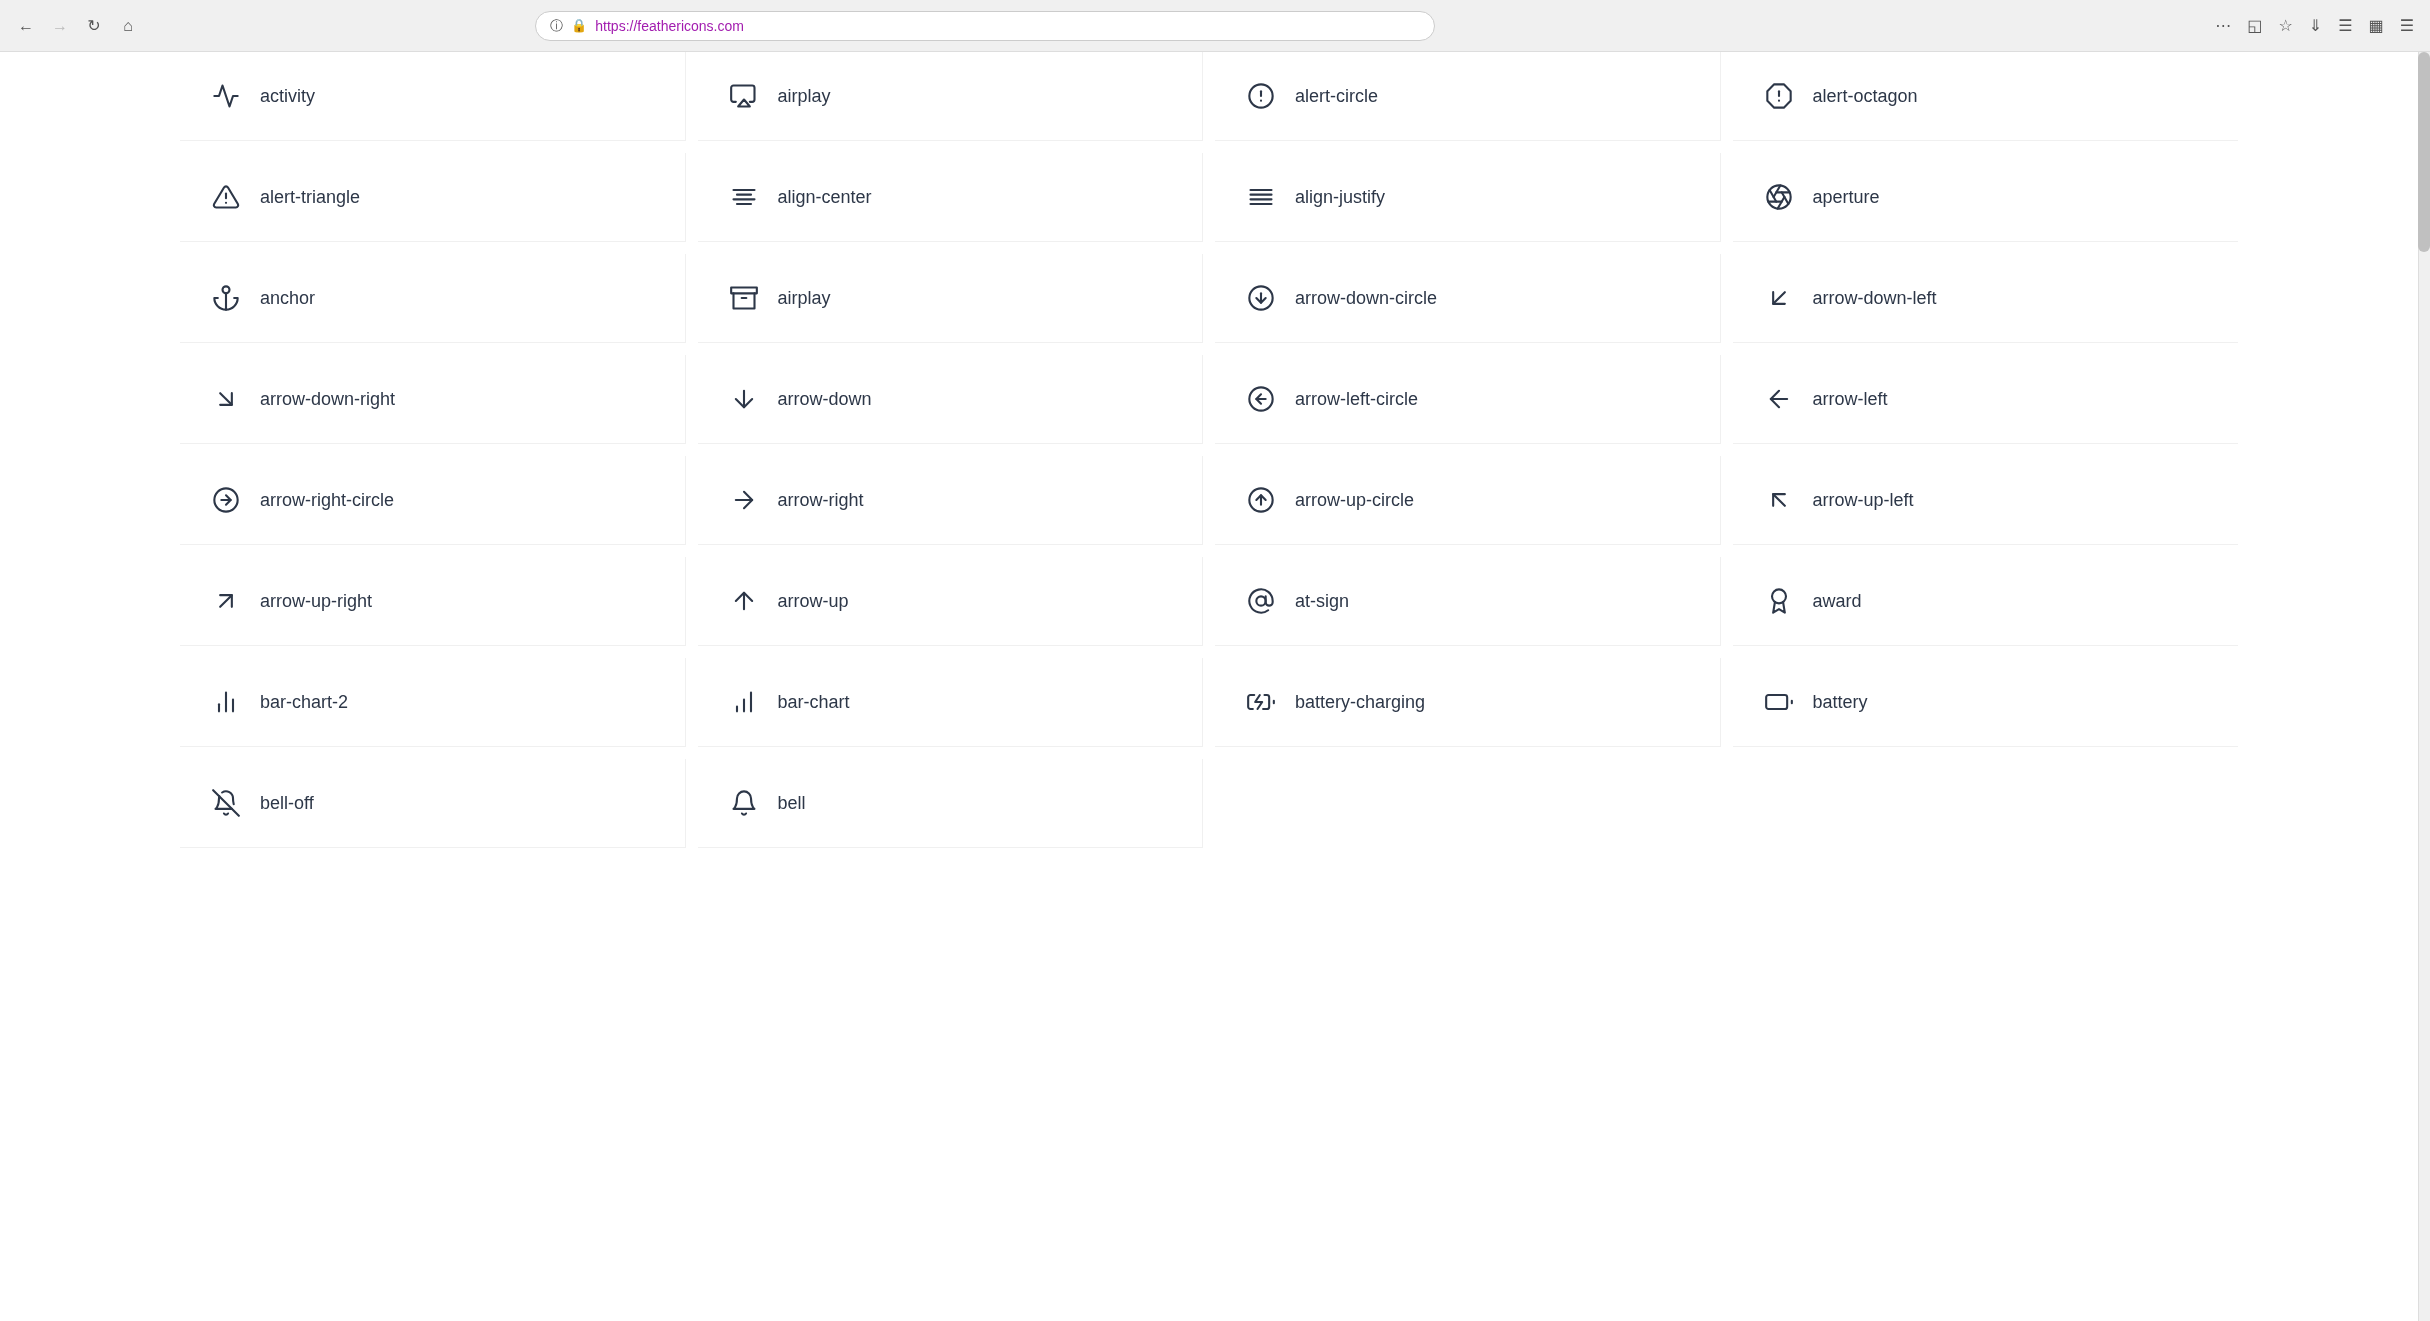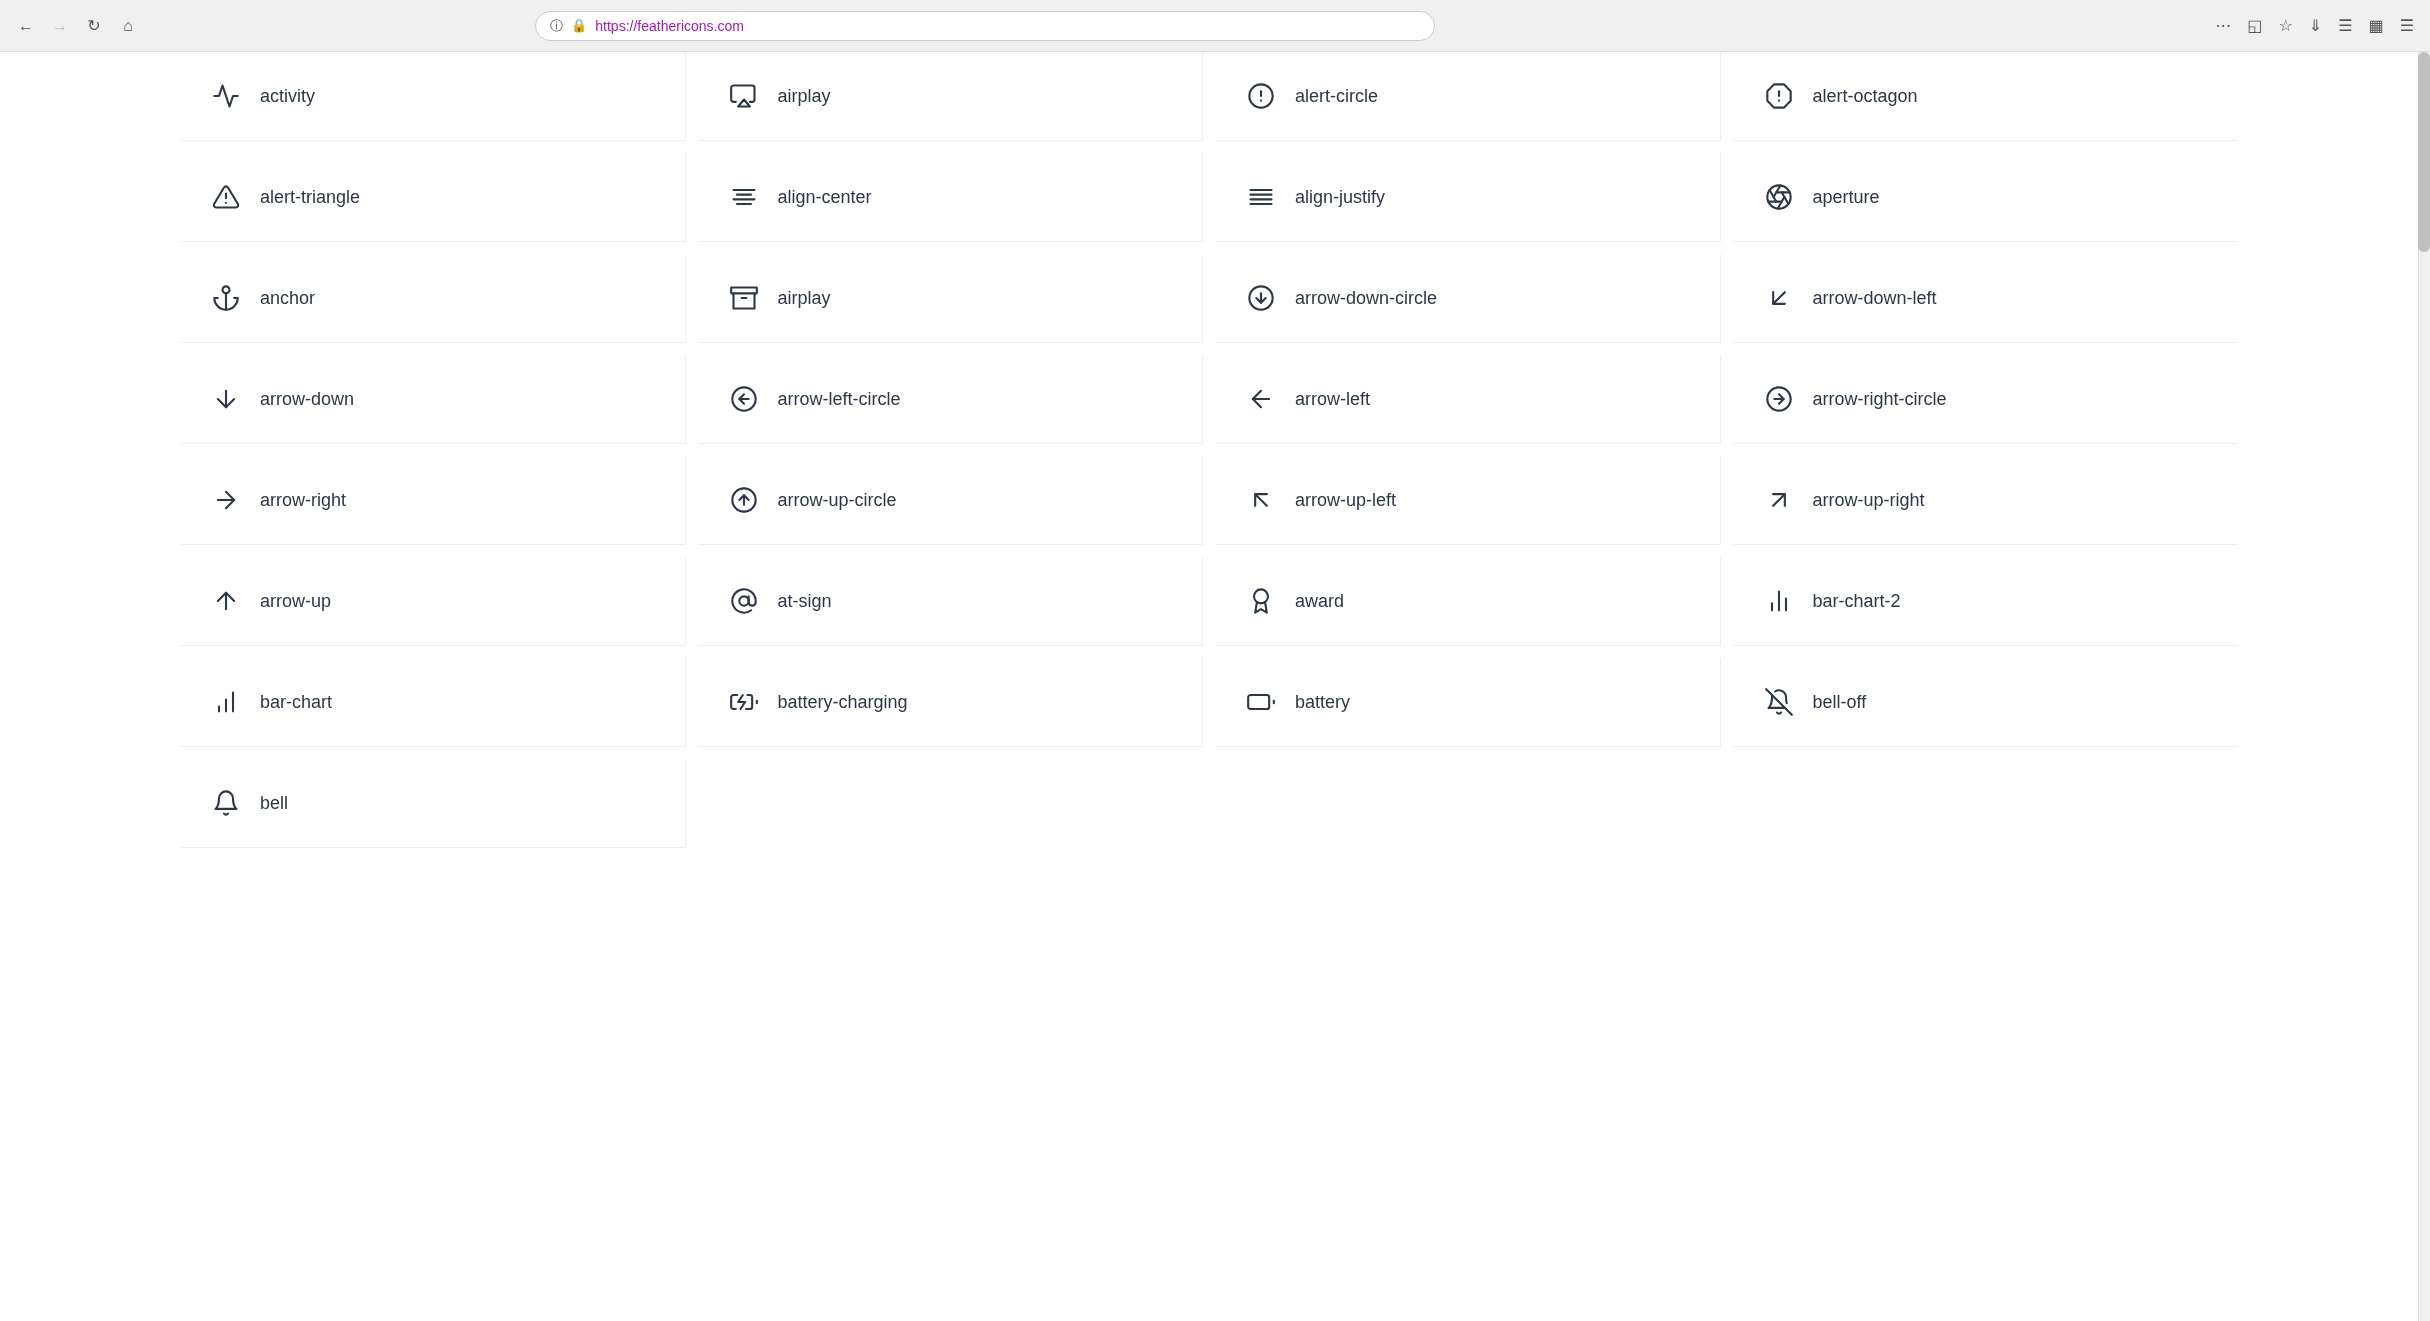--- a/index.html
+++ b/index.html
@@ -280,20 +280,29 @@
       <svg viewBox="0 0 24 24">
             <line x1="17" y1="7" x2="7" y2="17"></line>
             <polyline points="17 17 7 17 7 7"></polyline>
           </svg>
     </div>
     <span class="icon-name">arrow-down-left</span>
   </div>
       <div class="icon-cell">
     <div class="icon-svg">
       <svg viewBox="0 0 24 24">
+            <line x1="7" y1="7" x2="17" y2="17"></line>
+            <polyline points="17 7 17 17 7 17"></polyline>
+          </svg>
+    </div>
+    <span class="icon-name">arrow-down-right</span>
+  </div>
+      <div class="icon-cell">
+    <div class="icon-svg">
+      <svg viewBox="0 0 24 24">
             <line x1="12" y1="5" x2="12" y2="19"></line>
             <polyline points="19 12 12 19 5 12"></polyline>
           </svg>
     </div>
     <span class="icon-name">arrow-down</span>
   </div>
       <div class="icon-cell">
     <div class="icon-svg">
       <svg viewBox="0 0 24 24">
             <circle cx="12" cy="12" r="10"></circle>

